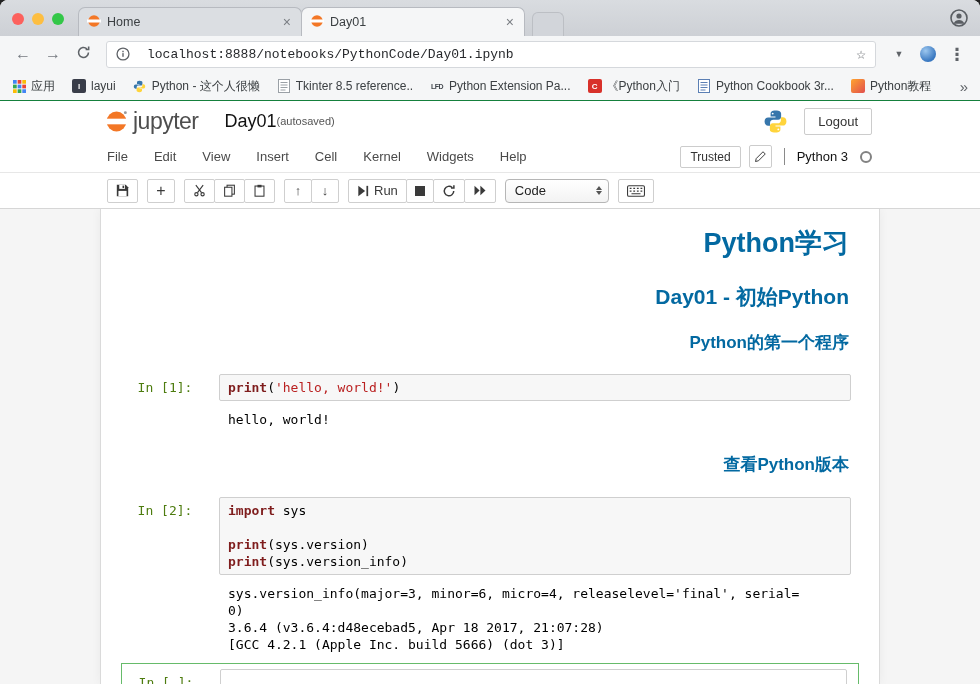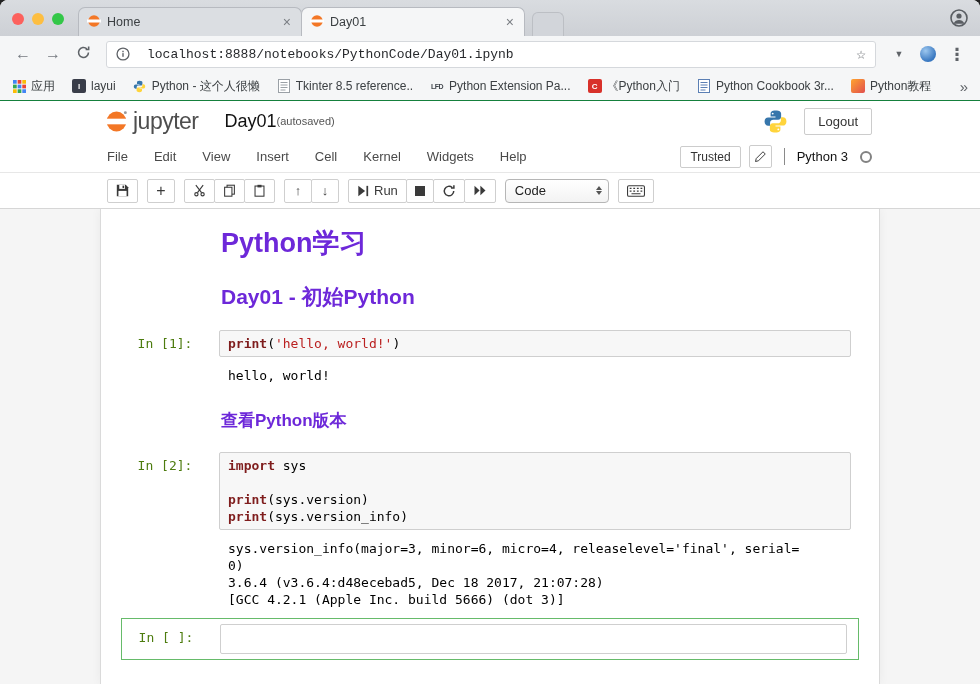--- a/index.html
+++ b/index.html
@@ -72,21 +72,21 @@
   .celltype { width:104px; height:24px; border:1px solid #b6b6b6; border-radius:4px; background:linear-gradient(#ffffff,#f3f3f3); display:flex; align-items:center; padding:0 6px 0 9px; }
   .celltype .ct-label { font-size:13px; color:#222; flex:1; }
   .ct-arrows { display:flex; flex-direction:column; gap:1px; align-items:center; }
   .ct-arrows i { width:0; height:0; border-left:3.5px solid transparent; border-right:3.5px solid transparent; display:block; }
   .ct-arrows .up { border-bottom:4px solid #555; }
   .ct-arrows .dn { border-top:4px solid #555; }
 
   
   .nb-site { flex:1; background:#f5f5f5; overflow:hidden; display:flex; justify-content:center; }
   .nb-container { width:780px; background:#fff; border:1px solid #dadada; border-top:none; border-bottom:none; box-shadow:0 0 10px rgba(0,0,0,0.05); padding-top:14px; }
-  .md { margin-left:120px; margin-right:30px; font-weight:bold; color:#6d28d9; line-height:1.1; }
+  .md { margin-left:120px; margin-right:30px; font-weight:bold; color:#0369a1; line-height:1.1;text-align:right; }
   h1.md { font-size:27px; margin-top:6px; }
   h2.md { font-size:21px; margin-top:26px; }
   h3.md { font-size:17px; margin-top:26px; }
   .cell { display:flex; margin:22px 20px 0; }
   .cell.editmode { border:1px solid #66bb6a; margin-top:8px; padding:5px 3px 5px 0; }
   .prompt { width:98px; flex:none; text-align:center; padding:5px 10px 0 0; font-family:"DejaVu Sans Mono",monospace; font-size:13px; line-height:17px; color:#4d7c0f; white-space:nowrap; }
   .input-area { flex:1; margin-right:8px; border:1px solid #cfcfcf; border-radius:2px; background:#f7f7f7; padding:4px 8px; font-family:"DejaVu Sans Mono",monospace; font-size:13px; line-height:17px; color:#000; }
   .editmode .input-area { background:#fff; min-height:30px; }
   .outrow { display:flex; margin:8px 20px 0; }
   .output { flex:1; margin-right:8px; padding:2px 0 2px 9px; font-family:"DejaVu Sans Mono",monospace; font-size:13px; line-height:17px; color:#000; white-space:pre-wrap; }
@@ -355,20 +355,21 @@
             <path d="M3 3.6h2M7 3.6h2M11 3.6h2M15 3.6h2M3 6.6h2M7 6.6h2M11 6.6h2M15 6.6h2M5 9.6h10" stroke-width="1.2"></path>
           </svg>
       </span>
     </div>
   </div>
 
   <div class="nb-site">
     <div class="nb-container" id="cells">
         <h1 class="md">Python学习</h1>
         <h2 class="md">Day01 - 初始Python</h2>
+        <h3 class="md">Python的第一个程序</h3>
         <div class="cell">
           <div class="prompt">In [1]:</div>
           <div class="input-area">
             <div class="cl"><span class="tok-kw">print</span><span class="tok-pl">(</span><span class="tok-str">'hello, world!'</span><span class="tok-pl">)</span></div>
           </div>
         </div>
         <div class="outrow">
           <div class="prompt"></div>
           <div class="output"><div>hello, world!</div></div>
         </div>
@@ -377,21 +378,21 @@
           <div class="prompt">In [2]:</div>
           <div class="input-area">
             <div class="cl"><span class="tok-kw">import</span><span class="tok-pl"> sys</span></div>
             <div class="cl">&nbsp;</div>
             <div class="cl"><span class="tok-kw">print</span><span class="tok-pl">(sys.version)</span></div>
             <div class="cl"><span class="tok-kw">print</span><span class="tok-pl">(sys.version_info)</span></div>
           </div>
         </div>
         <div class="outrow">
           <div class="prompt"></div>
-          <div class="output"><div>sys.version_info(major=3, minor=6, micro=4, releaselevel='final', serial=</div><div>0)</div><div>3.6.4 (v3.6.4:d48ecebad5, Dec 18 2017, 21:07:28)</div><div>[GCC 4.2.1 (Apple Inc. build 5666) (dot 3)]</div></div>
+          <div class="output"><div>sys.version_info(major=3, minor=6, micro=4, releaselevel='final', serial=</div><div>0)</div><div>3.6.4 (v3.6.4:d48ecebad5, Apr 18 2017, 21:07:28)</div><div>[GCC 4.2.1 (Apple Inc. build 5666) (dot 3)]</div></div>
         </div>
         <div class="cell editmode">
           <div class="prompt">In [ ]:</div>
           <div class="input-area">
             <div class="cl">&nbsp;</div>
           </div>
         </div>
       </div>
   </div>
 

